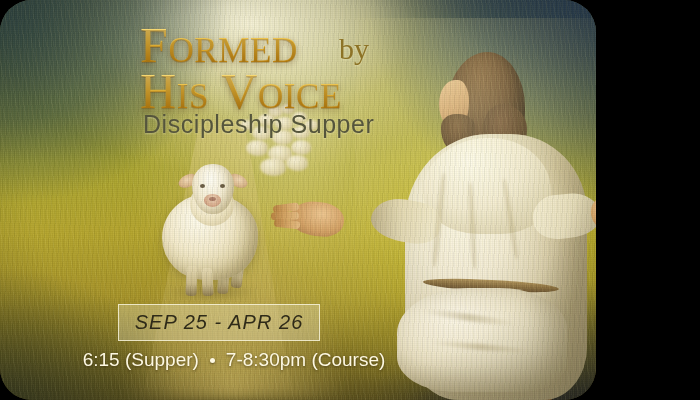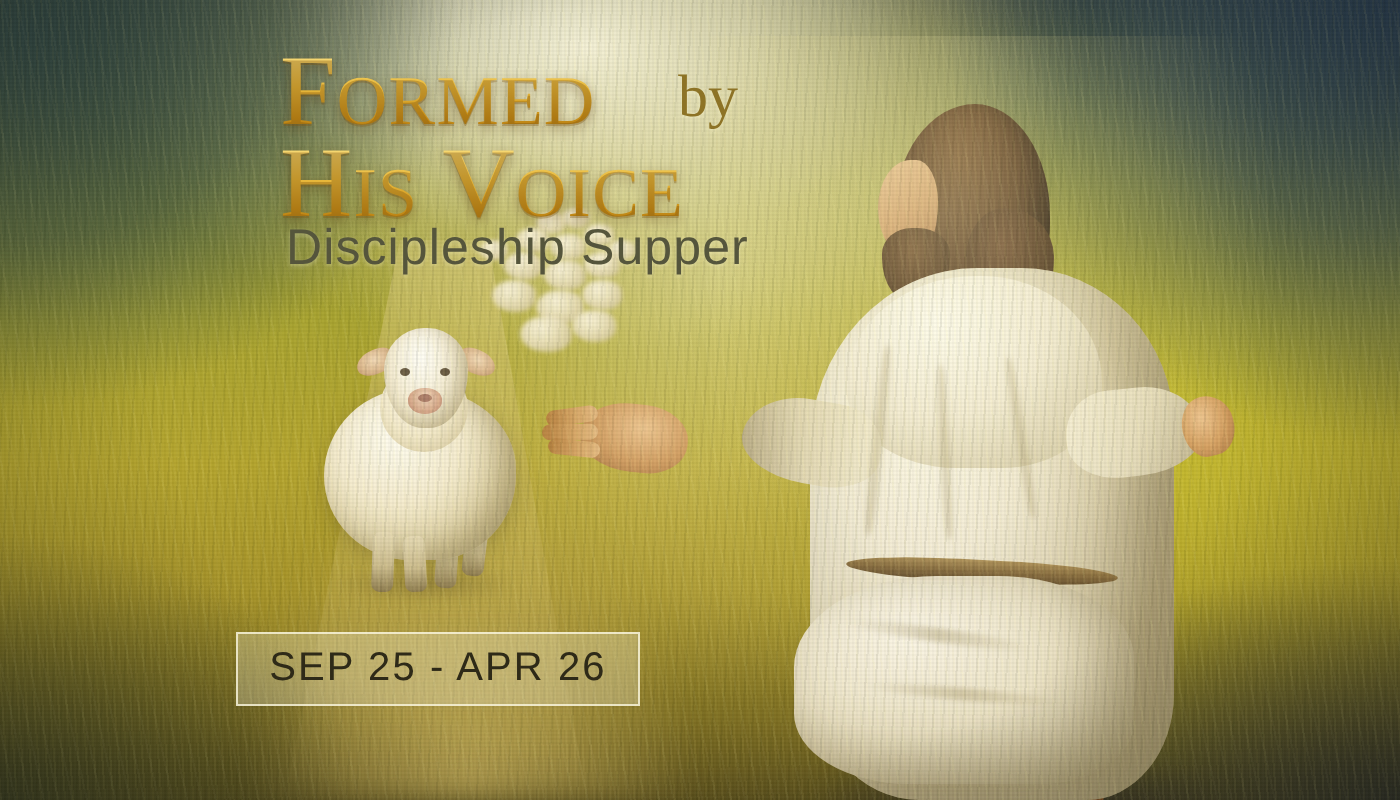--- a/index.html
+++ b/index.html
@@ -2,25 +2,26 @@
 <html><head>
 <meta charset="utf-8">
 <style>
   html, body {
     margin: 0;
     padding: 0;
     background: #000;
   }
   #banner {
     position: relative;
-    width: 700px;
+    width: 596px;
     height: 400px;
     overflow: hidden;
     font-family: "Liberation Sans", sans-serif;
     user-select: none;
+    border-radius: 32px;
   }
 
   
   .layer { position: absolute; inset: 0; }
 
   
   #bg-base {
     background:
       linear-gradient(to bottom,
         #3c4a3e 0%,
@@ -325,28 +326,29 @@
     font-size: 25px;
     font-weight: 400;
     letter-spacing: .022em;
     color: #55553c;
     text-shadow: 0 1px 2px rgba(255,250,214,.34);
     white-space: nowrap;
   }
 
   #date-badge {
     position: absolute;
-    left: 118px; top: 316px;
+    left: 118px; top: 304px;
     width: 202px; height: 37px;
     box-sizing: border-box;
     background: rgba(252,248,224,.27);
     border: 1px solid rgba(250,246,222,.80);
     display: flex;
     align-items: center;
     justify-content: center;
+    font-style: italic;
   }
   #date-badge-text {
     font-family: "Liberation Sans", sans-serif;
     font-size: 20px;
     letter-spacing: .052em;
     color: #2e2a18;
     white-space: nowrap;
   }
   #time-row {
     position: absolute;
@@ -455,14 +457,19 @@
     <div class="title-line" id="title-1">Formed</div>
     <div id="title-by">by</div>
     <div class="title-line" id="title-2">His Voice</div>
     <div id="subtitle">Discipleship Supper</div>
   </div>
 
   <div id="date-badge">
     <span id="date-badge-text">SEP 25 - APR 26</span>
   </div>
 
+  <div id="time-row">
+    <span>6:15 (Supper)</span>
+    <span id="time-bullet"></span>
+    <span>7-8:30pm (Course)</span>
+  </div>
 
 </div>
 
 </body></html>

